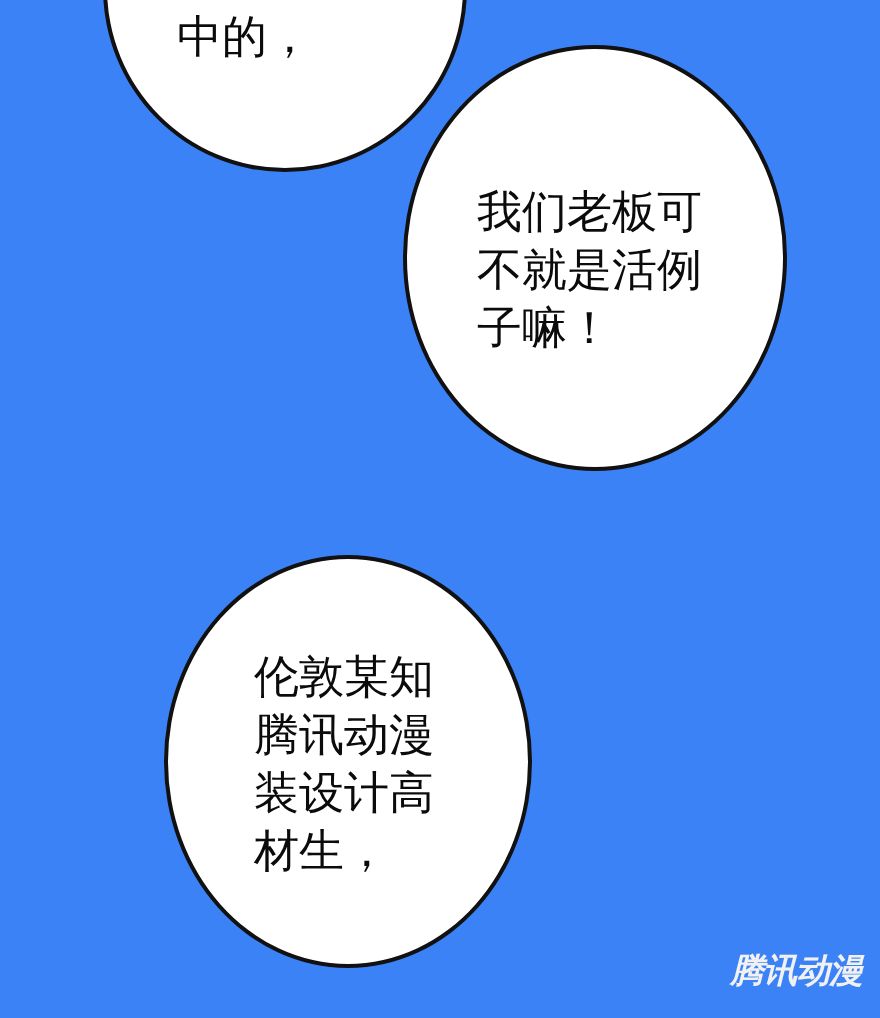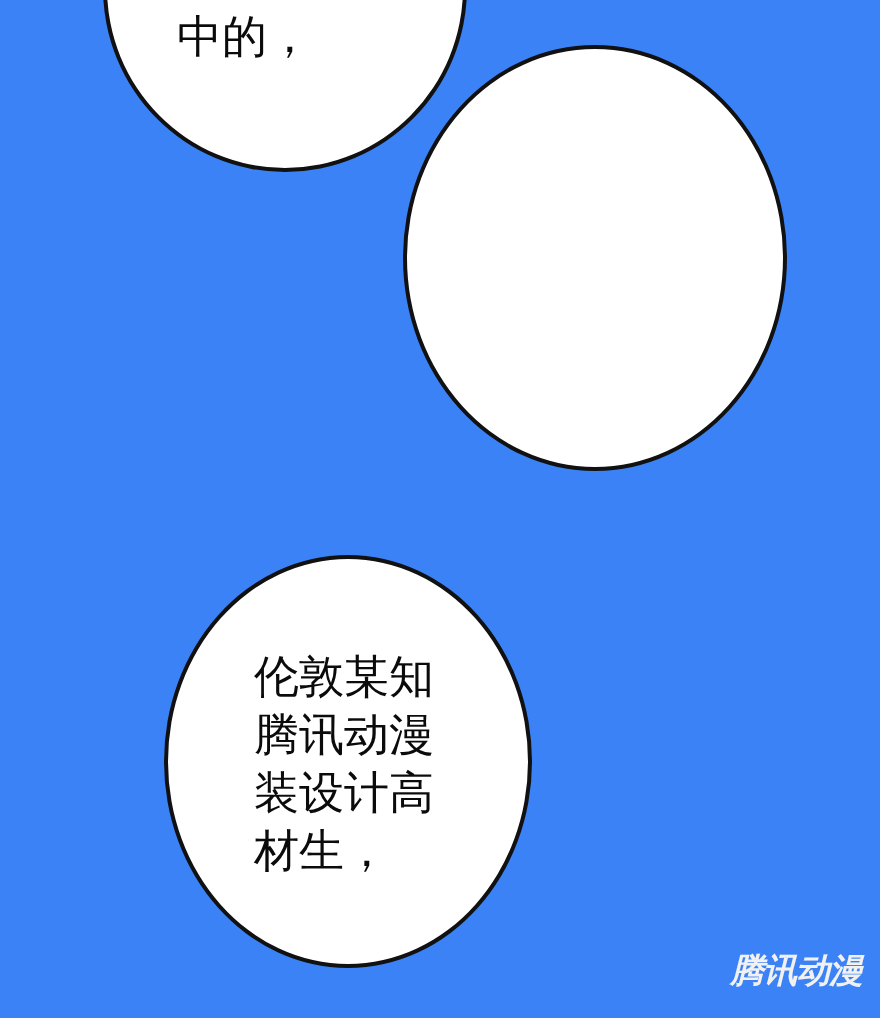--- a/index.html
+++ b/index.html
@@ -87,20 +87,23 @@
 </style>
 </head>
 <body>
 
 <div id="page">
 
   <div class="bubble" id="bubble-1"></div>
   <div class="bubble-text" id="bubble-1-text">中的，</div>
 
   <div class="bubble" id="bubble-2"></div>
+  <div class="bubble-text" id="bubble-2-text">我们老板可
+不就是活例
+子嘛！</div>
 
   <div class="bubble" id="bubble-3"></div>
   <div class="bubble-text" id="bubble-3-text">伦敦某知
 腾讯动漫
 装设计高
 材生，</div>
 
   <div id="watermark">腾讯动漫</div>
 
 </div>

